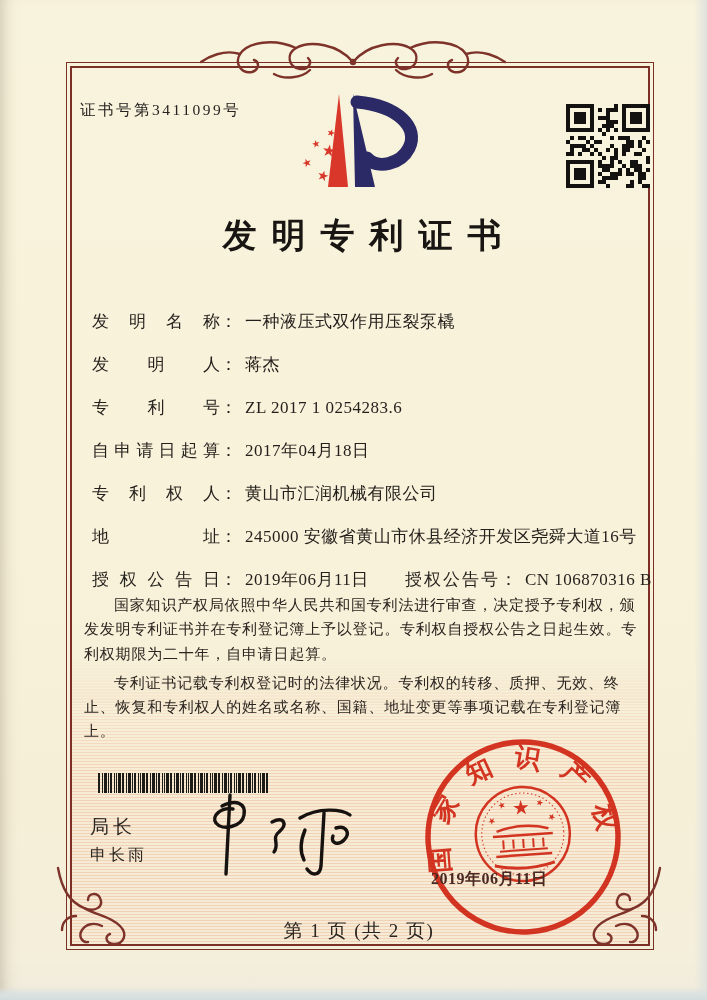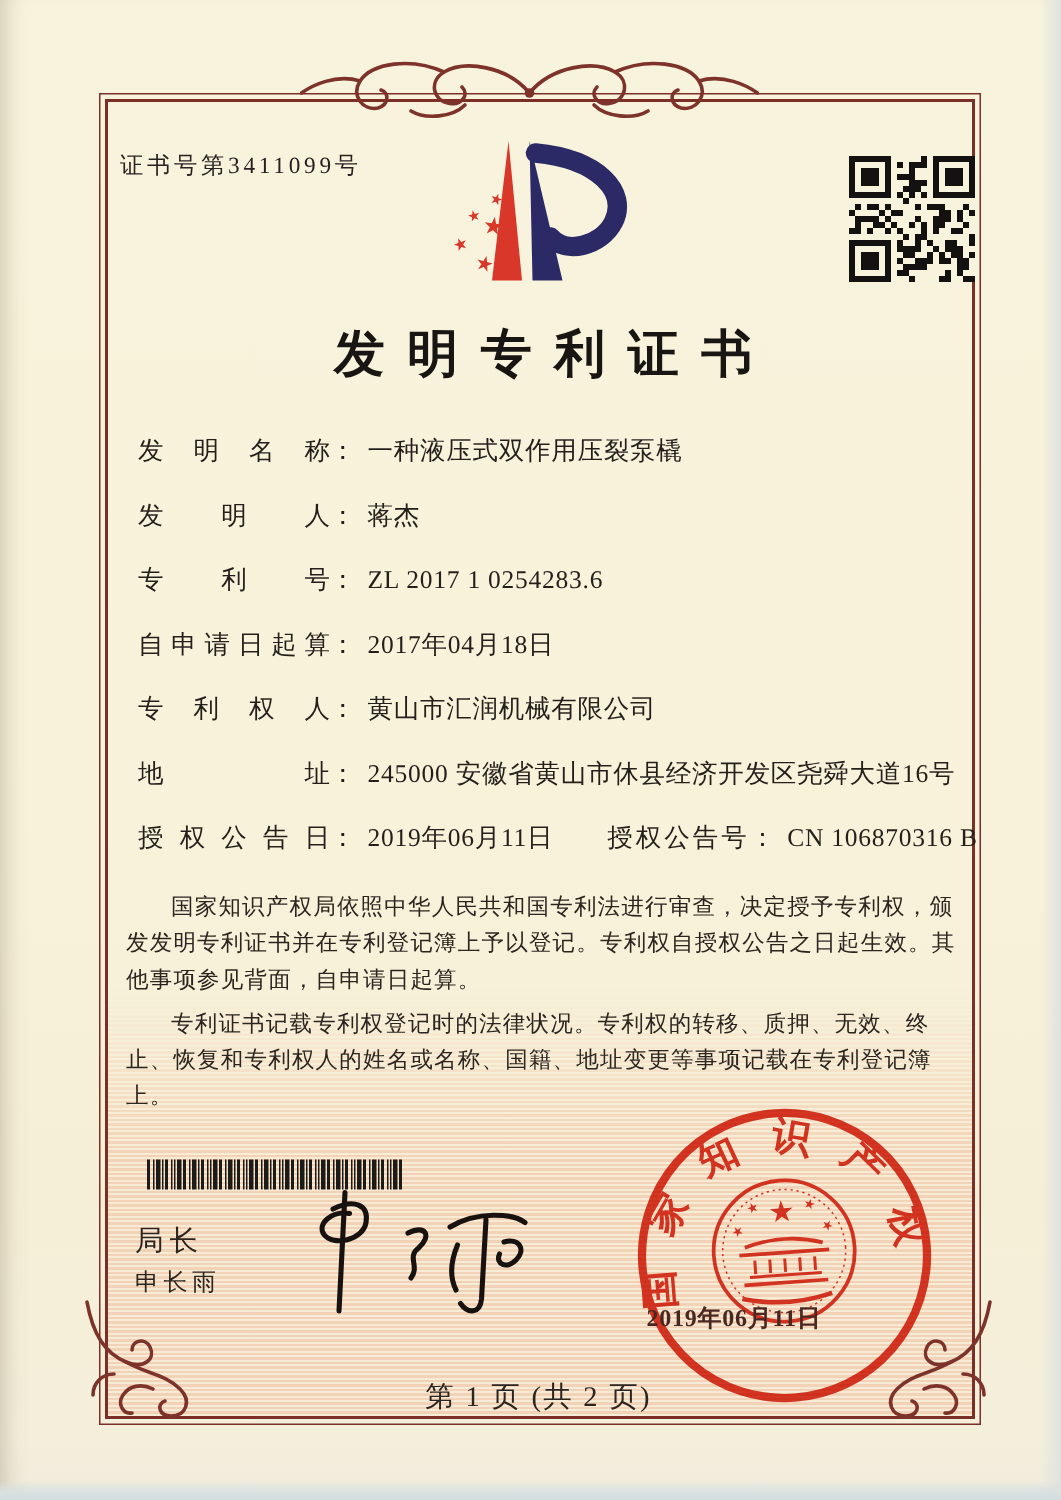--- a/index.html
+++ b/index.html
@@ -19,21 +19,21 @@
         background:linear-gradient(180deg,#f7f1da 0%,rgba(247,241,218,0) 40%);}
   
   .frame{position:absolute;left:66px;top:62px;width:586px;height:886px;
          border:1.4px solid #7b2f26;}
   .frame-inner{position:absolute;inset:3px;border:2.4px solid #7b2f26;}
   .flourish{position:absolute;stroke:#7d322a;fill:none;stroke-width:2.4;stroke-linecap:round;}
   .cert-no{position:absolute;left:80px;top:100px;font-size:15.5px;letter-spacing:2.5px;color:#262220;}
   .title{position:absolute;left:0;top:213px;width:707px;text-align:center;
          font-size:34px;font-weight:bold;letter-spacing:15px;color:#181512;padding-left:16px;}
   
-  .fields{position:absolute;left:92px;top:292px;width:560px;}
+  .fields{position:absolute;left:92px;top:313px;width:560px;}
   .frow{height:18px;line-height:18px;margin-bottom:25px;white-space:nowrap;font-size:17px;color:#231f1b;}
   .flabel{display:inline-block;width:128px;text-align:justify;text-align-last:justify;
           vertical-align:top;font-weight:500;}
   .colon{display:inline-block;margin-right:8px;}
   .fvalue{letter-spacing:.5px;}
   .glabel2{display:inline-block;margin-left:36px;letter-spacing:2px;font-weight:500;}
   
   .paras{position:absolute;left:84px;top:593px;width:558px;font-size:15px;
          line-height:1.62;letter-spacing:.8px;color:#2b241f;}
   .paras p{margin:0 0 5px 0;text-indent:2em;}
@@ -252,21 +252,21 @@
     </div>
     <div class="frow">
       <span class="flabel">地址</span><span class="colon">：</span><span class="fvalue">245000 安徽省黄山市休县经济开发区尧舜大道16号</span>
     </div>
     <div class="frow">
       <span class="flabel">授权公告日</span><span class="colon">：</span><span class="fvalue">2019年06月11日</span><span class="glabel2">授权公告号</span><span class="colon">：</span><span class="fvalue">CN 106870316 B</span>
     </div>
   </div>
 
   <div class="paras">
-    <p>国家知识产权局依照中华人民共和国专利法进行审查，决定授予专利权，颁发发明专利证书并在专利登记簿上予以登记。专利权自授权公告之日起生效。其他事项参见背面，自申请日起算。</p>
+    <p>国家知识产权局依照中华人民共和国专利法进行审查，决定授予专利权，颁发发明专利证书并在专利登记簿上予以登记。专利权自授权公告之日起生效。专利权期限为二十年，自申请日起算。</p>
     <p>专利证书记载专利权登记时的法律状况。专利权的转移、质押、无效、终止、恢复和专利权人的姓名或名称、国籍、地址变更等事项记载在专利登记簿上。</p>
   </div>
 
   <svg id="barcode-svg" class="barcode" width="180" height="22" viewBox="0 0 180 22">
       <rect x="2" y="1" width="2" height="20" fill="#1d1b18"></rect>
       <rect x="6" y="1" width="1" height="20" fill="#1d1b18"></rect>
       <rect x="8" y="1" width="3" height="20" fill="#1d1b18"></rect>
       <rect x="12" y="1" width="1" height="20" fill="#1d1b18"></rect>
       <rect x="14" y="1" width="2" height="20" fill="#1d1b18"></rect>
       <rect x="18" y="1" width="1" height="20" fill="#1d1b18"></rect>

